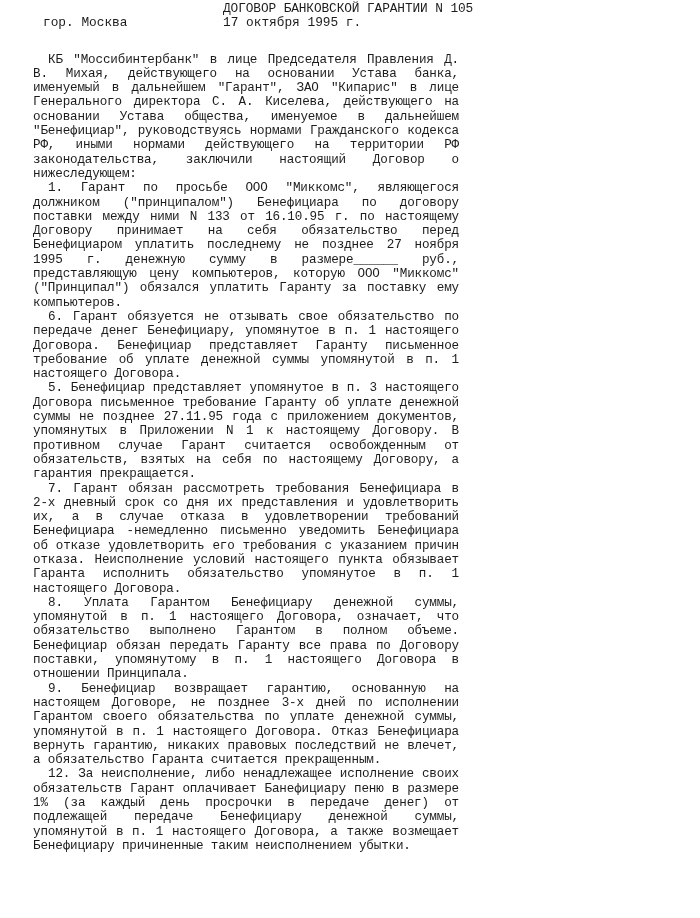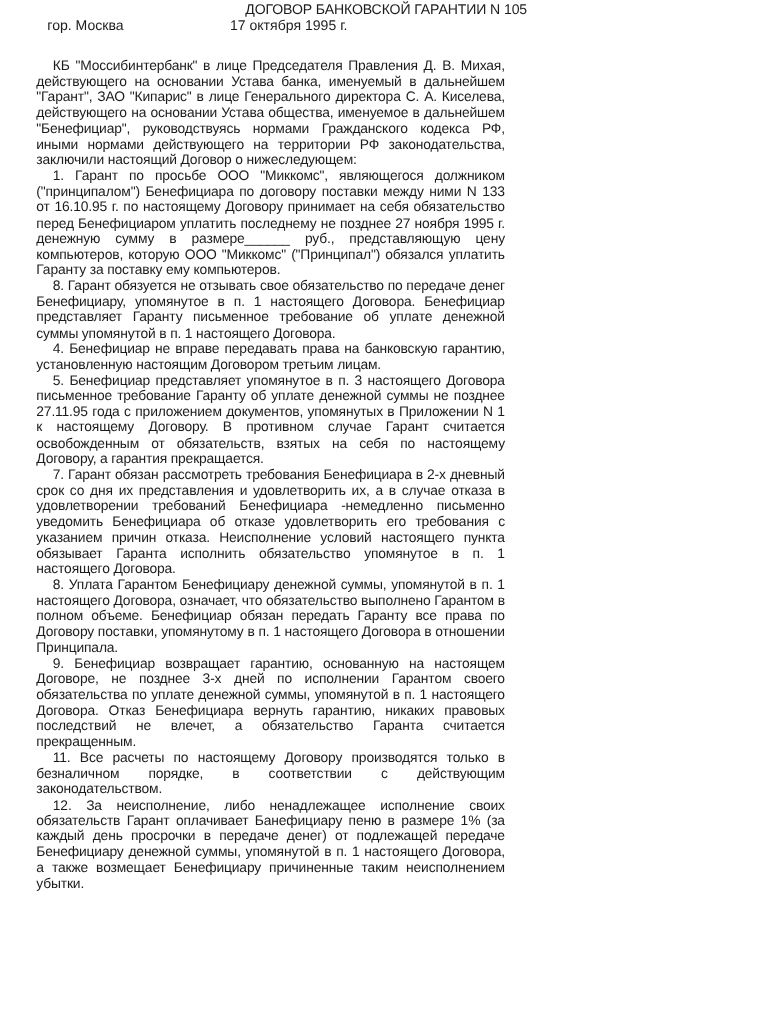--- a/index.html
+++ b/index.html
@@ -12,20 +12,21 @@
     height: 918px;
     overflow: hidden;
     font-family: "Liberation Sans", sans-serif;
     color: #1c1c1c;
   }
   .page {
     position: relative;
     width: 700px;
     height: 918px;
     background: #ffffff;
+    font-family: Liberation Mono, monospace;
   }
   .text-column {
     position: absolute;
     left: 33px;
     top: 2px;
     width: 426px;
   }
   .doc-title {
     margin: 0 0 0 190px;
     font-size: 12.8px;
@@ -41,21 +42,21 @@
     line-height: 14.3px;
   }
   .doc-city {
     position: absolute;
     left: 10px;
     top: 0;
     white-space: nowrap;
   }
   .doc-date {
     position: absolute;
-    left: 176px;
+    left: 190px;
     top: 0;
     white-space: nowrap;
   }
   .doc-body {
     margin-top: 22px;
   }
   .clause {
     margin: 0;
     font-size: 12.6px;
     line-height: 14.3px;
@@ -74,24 +75,22 @@
     <div class="doc-title">ДОГОВОР БАНКОВСКОЙ ГАРАНТИИ N 105</div>
 
     <div class="place-date-line">
       <span class="doc-city">гор. Москва</span>
       <span class="doc-date">17 октября 1995 г.</span>
     </div>
 
     <div class="doc-body" id="doc-body">
         <p class="clause">КБ "Моссибинтербанк" в лице Председателя Правления Д. В. Михая, действующего на основании Устава банка, именуемый в дальнейшем "Гарант", ЗАО "Кипарис" в лице Генерального директора С. А. Киселева, действующего на основании Устава общества, именуемое в дальнейшем "Бенефициар", руководствуясь нормами Гражданского кодекса РФ, иными нормами действующего на территории РФ законодательства, заключили настоящий Договор о нижеследующем:</p>
         <p class="clause">1. Гарант по просьбе ООО "Миккомс", являющегося должником ("принципалом") Бенефициара по договору поставки между ними N 133 от 16.10.95 г. по настоящему Договору принимает на себя обязательство перед Бенефициаром уплатить последнему не позднее 27 ноября 1995 г. денежную сумму в размере______ руб., представляющую цену компьютеров, которую ООО "Миккомс" ("Принципал") обязался уплатить Гаранту за поставку ему компьютеров.</p>
-        <p class="clause">8. Гарант обязуется не отзывать свое обязательство по передаче денег Бенефициару, упомянутое в п. 1 настоящего Договора. Бенефициар представляет Гаранту письменное требование об уплате денежной суммы упомянутой в п. 1 настоящего Договора.</p>
-        <p class="clause">4. Бенефициар не вправе передавать права на банковскую гарантию, установленную настоящим Договором третьим лицам.</p>
+        <p class="clause">6. Гарант обязуется не отзывать свое обязательство по передаче денег Бенефициару, упомянутое в п. 1 настоящего Договора. Бенефициар представляет Гаранту письменное требование об уплате денежной суммы упомянутой в п. 1 настоящего Договора.</p>
         <p class="clause">5. Бенефициар представляет упомянутое в п. 3 настоящего Договора письменное требование Гаранту об уплате денежной суммы не позднее 27.11.95 года с приложением документов, упомянутых в Приложении N 1 к настоящему Договору. В противном случае Гарант считается освобожденным от обязательств, взятых на себя по настоящему Договору, а гарантия прекращается.</p>
         <p class="clause">7. Гарант обязан рассмотреть требования Бенефициара в 2-х дневный срок со дня их представления и удовлетворить их, а в случае отказа в удовлетворении требований Бенефициара -немедленно письменно уведомить Бенефициара об отказе удовлетворить его требования с указанием причин отказа. Неисполнение условий настоящего пункта обязывает Гаранта исполнить обязательство упомянутое в п. 1 настоящего Договора.</p>
         <p class="clause">8. Уплата Гарантом Бенефициару денежной суммы, упомянутой в п. 1 настоящего Договора, означает, что обязательство выполнено Гарантом в полном объеме. Бенефициар обязан передать Гаранту все права по Договору поставки, упомянутому в п. 1 настоящего Договора в отношении Принципала.</p>
         <p class="clause">9. Бенефициар возвращает гарантию, основанную на настоящем Договоре, не позднее 3-х дней по исполнении Гарантом своего обязательства по уплате денежной суммы, упомянутой в п. 1 настоящего Договора. Отказ Бенефициара вернуть гарантию, никаких правовых последствий не влечет, а обязательство Гаранта считается прекращенным.</p>
-        <p class="clause">11. Все расчеты по настоящему Договору производятся только в безналичном порядке, в соответствии с действующим законодательством.</p>
         <p class="clause">12. За неисполнение, либо ненадлежащее исполнение своих обязательств Гарант оплачивает Банефициару пеню в размере 1% (за каждый день просрочки в передаче денег) от подлежащей передаче Бенефициару денежной суммы, упомянутой в п. 1 настоящего Договора, а также возмещает Бенефициару причиненные таким неисполнением убытки.</p>
       </div>
 
   </div>
 </div>
 
 </body></html>

